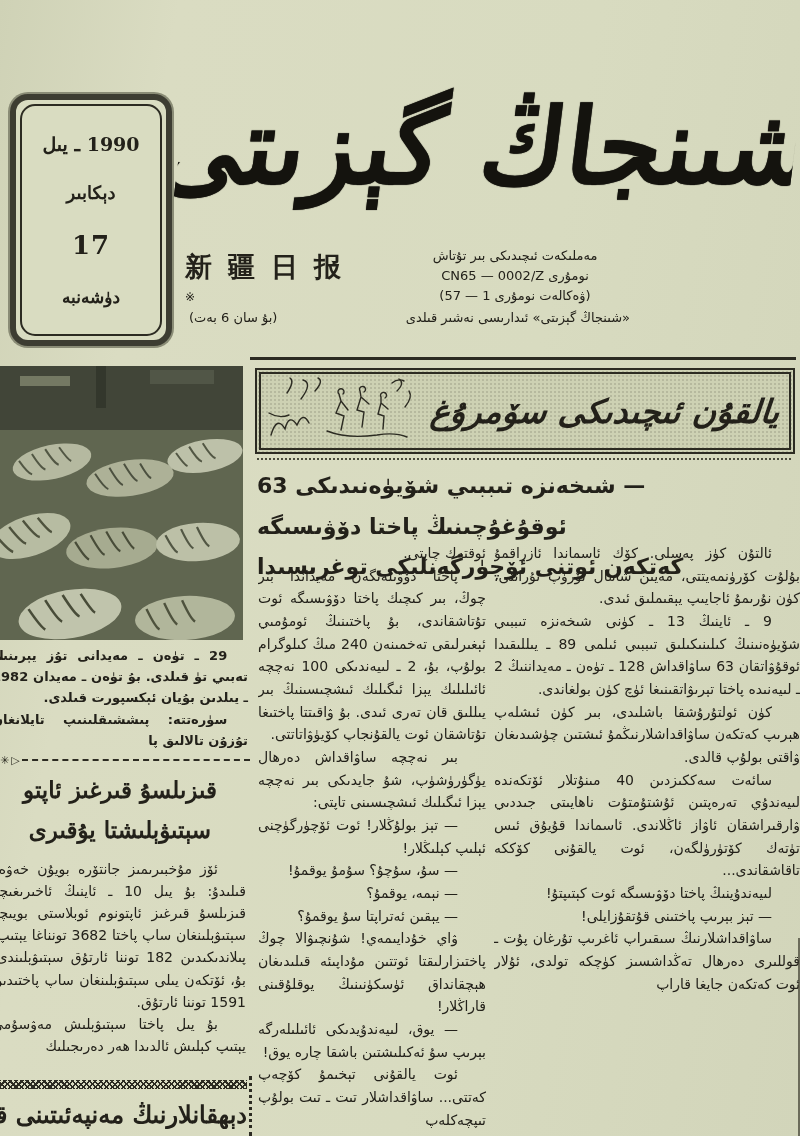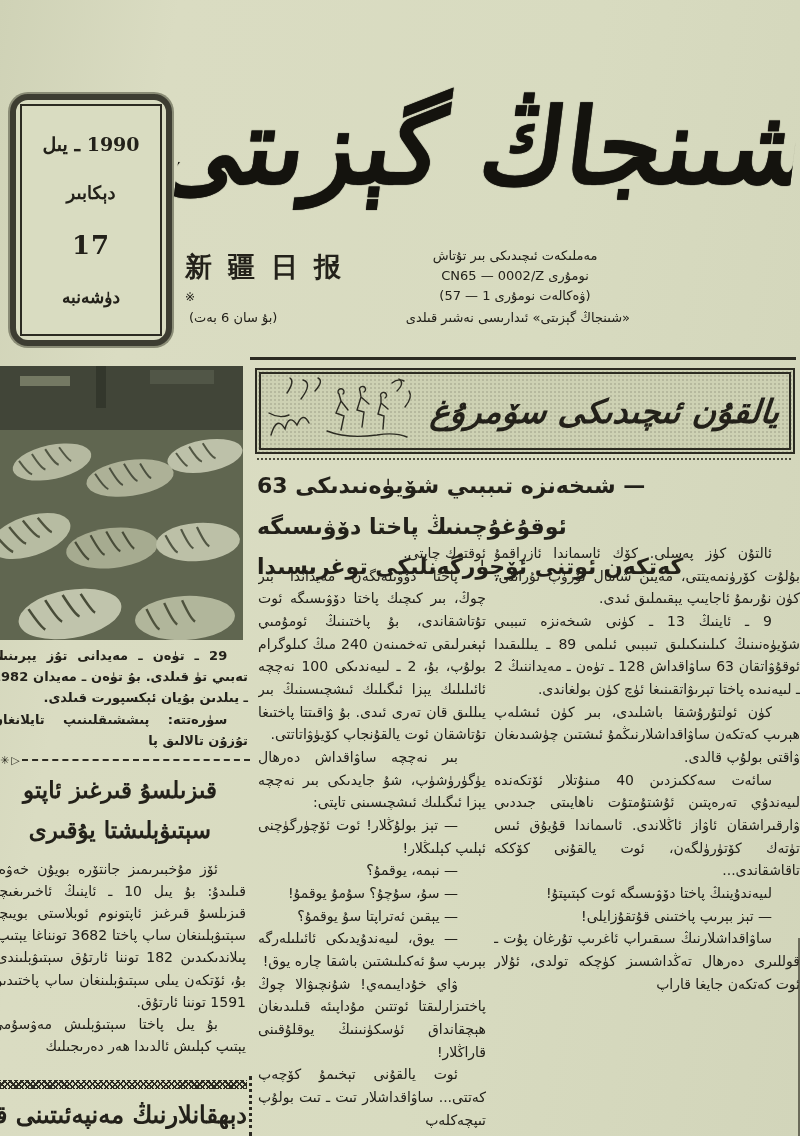--- a/index.html
+++ b/index.html
@@ -5,21 +5,21 @@
   html,body{margin:0;padding:0;}
   body{
     width:800px;height:1136px;position:relative;overflow:hidden;
     background:linear-gradient(100deg,#cfd2b6 0%,#dadcc2 18%,#d8dbc0 60%,#d2d5ba 100%);
     font-family:"DejaVu Sans",sans-serif;color:#23211a;direction:rtl;
   }
   .abs{position:absolute;}
   
   .date-box{left:10px;top:94px;width:150px;height:240px;border:6px solid #3d3d32;border-radius:18px;
     background:#d9dcc1;box-shadow:0 0 0 2px #8a8c76;}
-  .date-box-inner{position:absolute;inset:4px;border:2px solid #2c2b22;border-radius:0;
+  .date-box-inner{position:absolute;inset:4px;border:2px solid #2c2b22;border-radius:15px;
     display:flex;flex-direction:column;align-items:center;justify-content:space-evenly;
     font-family:"DejaVu Serif",serif;font-weight:bold;}
   .date-year{font-size:19px;}
   .date-month{font-size:18px;}
   .date-day{font-size:26px;letter-spacing:1px;}
   .date-weekday{font-size:17px;}
   
   .masthead{left:180px;top:44px;width:615px;height:205px;display:flex;align-items:center;justify-content:center;
     font-family:"DejaVu Serif",serif;font-weight:bold;font-size:104px;line-height:1;
     transform:skewX(-7deg);color:#14130e;text-shadow:0 0 1px #14130e;white-space:nowrap;overflow:hidden;}
@@ -142,25 +142,25 @@
   <p>لىيەندۇينىڭ پاختا دۆۋىسىگە ئوت كېتىپتۇ!</p>
   <p>— تېز بېرىپ پاختىنى قۇتقۇزايلى!</p>
   <p>ساۋاقداشلارنىڭ سىقىراپ ئاغرىپ تۇرغان پۇت ـ قوللىرى دەرھال تەڭداشسىز كۈچكە تولدى، ئۇلار ئوت كەتكەن جايغا قاراپ</p>
 </div>
 
 <div class="abs col col-middle">
   <p class="nodent">ئوقتەك چاپتى.</p>
   <p>پاختا دۆۋىلەنگەن مەيداندا بىر چوڭ، بىر كىچىك پاختا دۆۋىسىگە ئوت تۇتاشقاندى، بۇ پاختىنىڭ ئومۇمىي ئېغىرلىقى تەخمىنەن 240 مىڭ كىلوگرام بولۇپ، بۇ، 2 ـ لىيەندىكى 100 نەچچە ئائىلىلىك يېزا ئىگىلىك ئىشچىسىنىڭ بىر يىللىق قان تەرى ئىدى. بۇ ۋاقىتتا پاختىغا تۇتاشقان ئوت يالقۇنجاپ كۆيۈۋاتاتتى.</p>
   <p>بىر نەچچە ساۋاقداش دەرھال يۈگۈرۈشۈپ، شۇ جايدىكى بىر نەچچە يېزا ئىگىلىك ئىشچىسىنى تاپتى:</p>
   <p>— تېز بولۇڭلار! ئوت ئۆچۈرگۈچنى ئېلىپ كېلىڭلار!</p>
+  <p>— سۇ، سۇچۇ؟ سۇمۇ يوقمۇ!</p>
   <p>— نېمە، يوقمۇ؟</p>
-  <p>— سۇ، سۇچۇ؟ سۇمۇ يوقمۇ!</p>
   <p>— يېقىن ئەتراپتا سۇ يوقمۇ؟</p>
+  <p>ۋاي خۇدايىمەي! شۇنچىۋالا چوڭ پاختىزارلىقتا ئوتتىن مۇداپىئە قىلىدىغان ھېچقانداق ئۈسكۈنىنىڭ يوقلۇقىنى قاراڭلار!</p>
   <p>— يوق، لىيەندۇيدىكى ئائىلىلەرگە بېرىپ سۇ ئەكىلىشتىن باشقا چارە يوق!</p>
-  <p>ۋاي خۇدايىمەي! شۇنچىۋالا چوڭ پاختىزارلىقتا ئوتتىن مۇداپىئە قىلىدىغان ھېچقانداق ئۈسكۈنىنىڭ يوقلۇقىنى قاراڭلار!</p>
   <p>ئوت يالقۇنى تېخىمۇ كۆچەپ كەتتى... ساۋاقداشلار تىت ـ تىت بولۇپ تىپچەكلەپ</p>
   <p class="continued">(ئاخىرى 4 ـ بەتتە)</p>
 </div>
 
 <div class="abs photo">
   <svg viewBox="0 0 243 274" preserveAspectRatio="none">
     <rect width="243" height="274" fill="#666b55"></rect>
     <rect width="243" height="64" fill="#43463a"></rect>
     <rect x="96" y="0" width="10" height="42" fill="#33362c"></rect>
     <rect x="150" y="4" width="64" height="14" fill="#55594a"></rect>

